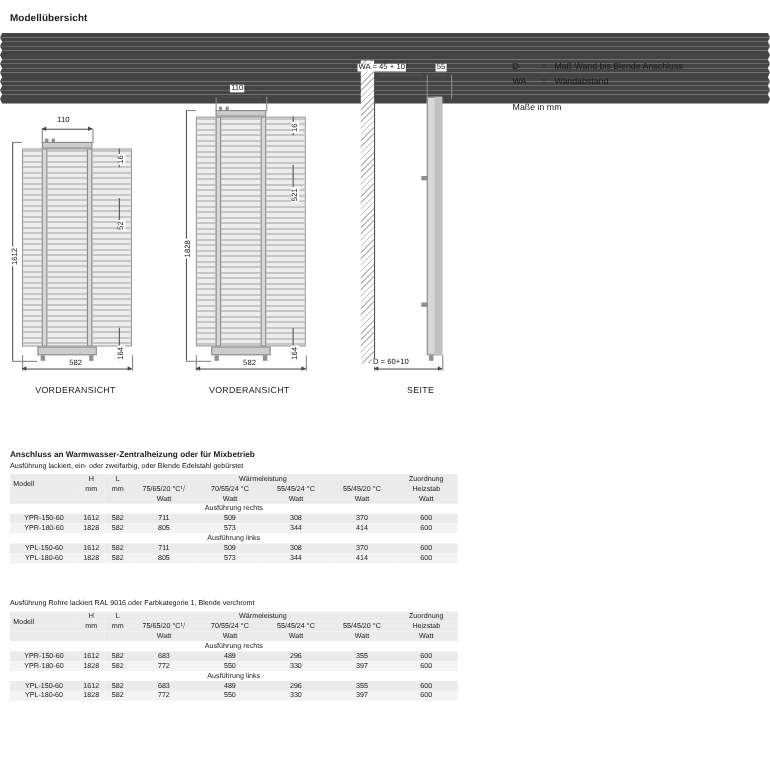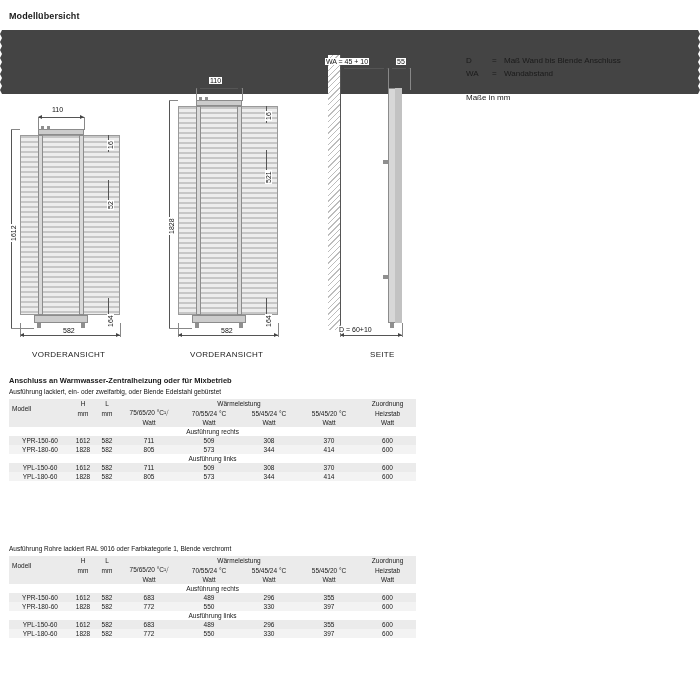--- a/index.html
+++ b/index.html
@@ -63,21 +63,21 @@
   
   .legend { position: absolute; left: 466px; top: 56px; font-size: 8px; }
   .legend-row { display: flex; margin-bottom: 4px; }
   .legend-key { width: 26px; }
   .legend-eq { width: 12px; }
   .legend-val { }
   .legend-note { position: absolute; left: 466px; top: 93px; font-size: 8px; }
 
   
   .section { position: absolute; left: 9px; width: 385px; }
-  .sec-title { font-size: 7.5px; font-weight: bold; margin-bottom: 3px; }
+  .sec-title { font-size: 7.5px; font-weight: bold; margin-bottom: 3px; margin-top: 32px; }
   .sec-sub { font-size: 6.5px; margin-bottom: 4px; color: #111; }
 
   table.spec {
     width: 385px; border-collapse: collapse; font-size: 6.5px;
     table-layout: fixed;
   }
   table.spec td, table.spec th {
     padding: 1px 2px; text-align: center; font-weight: normal;
     border: none;
   }

